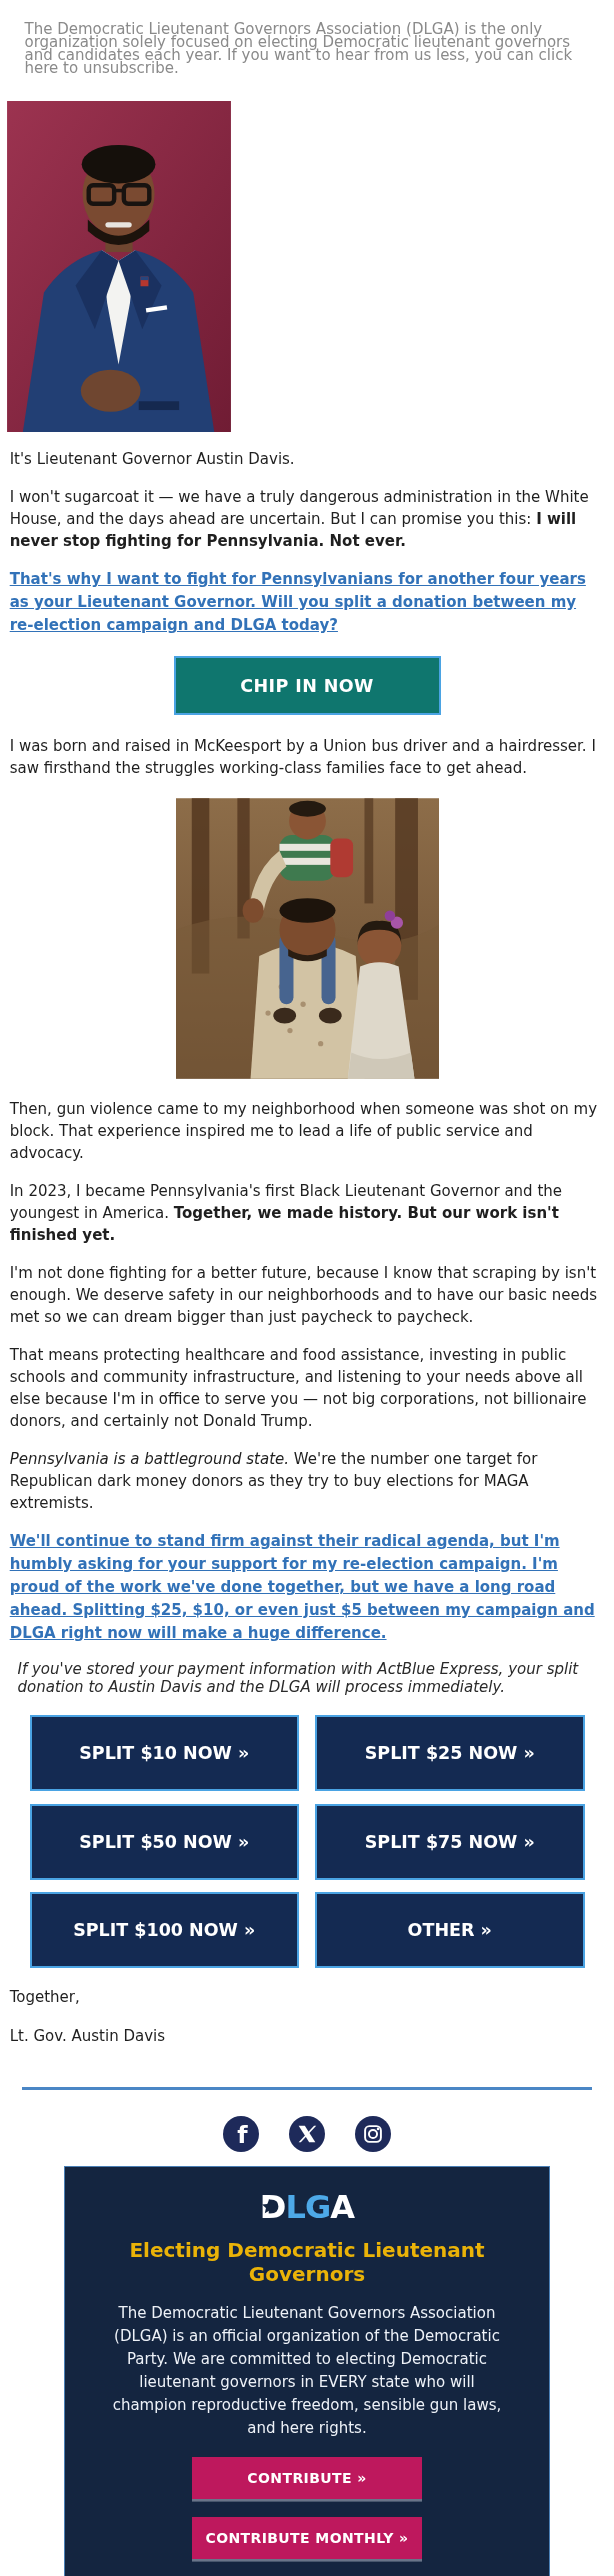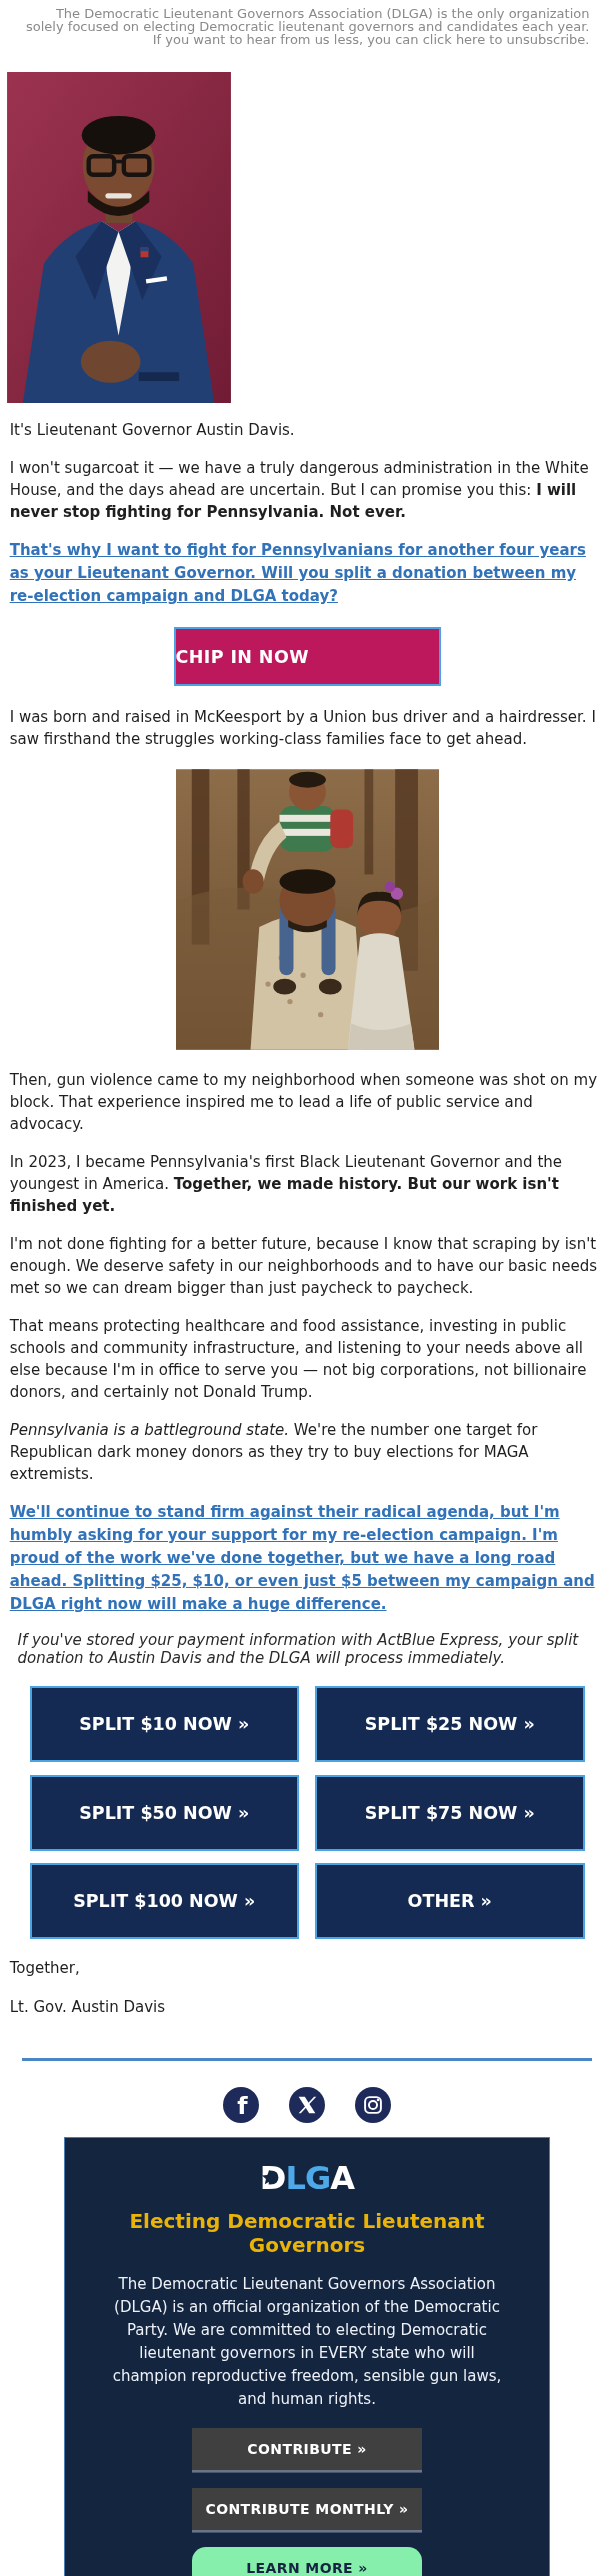--- a/index.html
+++ b/index.html
@@ -1,31 +1,31 @@
 <!DOCTYPE html>
 <html style="font-size:14px"><head>
 <meta charset="utf-8">
 <style>
   html,body { margin:0; padding:0; background:#ffffff; }
   body { width:614px; font-family:"DejaVu Sans","Liberation Sans",sans-serif; color:#1f1f1f; }
   .wrap { padding:7px 0 14px; }
 
-  .disclaimer { width:565px; margin:0 auto; font-size:13px; line-height:13px; color:#8a8a8a; text-align:right; }
+  .disclaimer { width:565px; margin:16px auto; font-size:15px; line-height:13px; color:#8a8a8a; text-align:left; }
 
   .headshot { display:block; width:224px; height:331px; margin:26px 0 0 7px; }
   .family { display:block; width:263px; height:281px; margin:19.3px auto; }
 
   .content { padding:0 9.7px; }
   .para { font-size:15px; line-height:22px; margin:16px 0; }
   .b { font-weight:bold; }
   .bi { font-weight:normal; font-style:italic; }
   .link-para { display:block; color:#3272b8; font-weight:bold; text-decoration:underline; font-size:15px; line-height:23px; margin:16px 0; cursor:pointer; }
 
-  .chip-btn { display:block; width:267px; margin:19.3px auto; background:#be185d; border:2.6px solid #4aa3e3;
-              color:#ffffff; font-weight:bold; font-size:17.5px; text-align:left; padding:17.5px 0;
+  .chip-btn { display:block; width:267px; margin:19.3px auto; background:#0f766e; border:2.6px solid #4aa3e3;
+              color:#ffffff; font-weight:bold; font-size:17.5px; text-align:center; padding:17.5px 0;
               letter-spacing:0.4px; cursor:pointer; font-family:inherit; }
 
   .note { font-style:italic; font-size:15px; line-height:17.5px; color:#2a2a2a; text-align:left; width:579px; margin:14px auto 0; }
 
   .grid { width:555px; margin:19.3px auto 0; display:grid; grid-template-columns:1fr 1fr; gap:12.3px 16px; }
   .split-btn { background:#142a52; border:2.6px solid #4aa3e3; color:#ffffff; font-weight:bold; font-size:17.5px;
                text-align:center; padding:26px 0; cursor:pointer; font-family:inherit; }
 
   .signoff { font-size:15px; line-height:22px; margin:17.5px 0 0; }
 
@@ -37,21 +37,21 @@
   .panel { width:484px; margin:14px auto 0; background:#142540; border:1.8px solid #4a7fb5; padding:21px 0 24.6px; }
   .logo { text-align:center; font-size:32px; font-weight:800; letter-spacing:-0.9px; color:#ffffff; }
   .logo .lb { color:#4da9e8; }
   .logo-d { position:relative; display:inline-block; }
   .logo-d svg { position:absolute; left:2.6px; top:11.4px; }
   .panel-h { color:#eab308; text-align:center; font-size:20px; font-weight:bold; margin:12.3px 17.5px 0; }
   .panel-p { color:#eef2f8; text-align:center; font-size:15px; line-height:23px; width:411px; margin:16px auto 0; }
   .panel-btn { display:block; width:230px; margin:17.5px auto 0; text-align:center; font-weight:bold; font-size:14px;
                letter-spacing:0.4px; padding:13px 0; cursor:pointer; border:none; font-family:inherit;
                box-shadow:0 2.6px 0 rgba(120,130,150,.85); }
-  .btn-sky { background:#404040; color:#ffffff; }
+  .btn-sky { background:#be185d; color:#ffffff; }
   .btn-light { background:#86efac; color:#142540;border-radius:14px; }
 </style>
 </head>
 <body>
 
 <div class="wrap">
 
   <p class="disclaimer">The Democratic Lieutenant Governors Association (DLGA) is the only organization solely focused on electing Democratic lieutenant governors and candidates each year. If you want to hear from us less, you can click here to unsubscribe.</p>
 
   <div class="headshot">
@@ -190,20 +190,20 @@
     </svg>
   </div>
 
   <div class="panel">
     <div class="logo">
       <span class="logo-d"><span>D</span><svg width="15" height="15" viewBox="0 0 16 16">
             <polygon points="8,0 10.4,5.2 16,5.8 11.8,9.6 13,15.2 8,12.2 3,15.2 4.2,9.6 0,5.8 5.6,5.2" fill="#142540"></polygon>
           </svg></span><span class="lb">LG</span><span>A</span>
     </div>
     <h2 class="panel-h">Electing Democratic Lieutenant Governors</h2>
-    <p class="panel-p">The Democratic Lieutenant Governors Association (DLGA) is an official organization of the Democratic Party. We are committed to electing Democratic lieutenant governors in EVERY state who will champion reproductive freedom, sensible gun laws, and human rights.</p>
+    <p class="panel-p">The Democratic Lieutenant Governors Association (DLGA) is an official organization of the Democratic Party. We are committed to electing Democratic lieutenant governors in EVERY state who will champion reproductive freedom, sensible gun laws, and here rights.</p>
     <button class="panel-btn btn-sky">CONTRIBUTE »</button>
     <button class="panel-btn btn-sky">CONTRIBUTE MONTHLY »</button>
     <button class="panel-btn btn-light">LEARN MORE »</button>
   </div>
 
 </div>
 
 
 </body></html>

